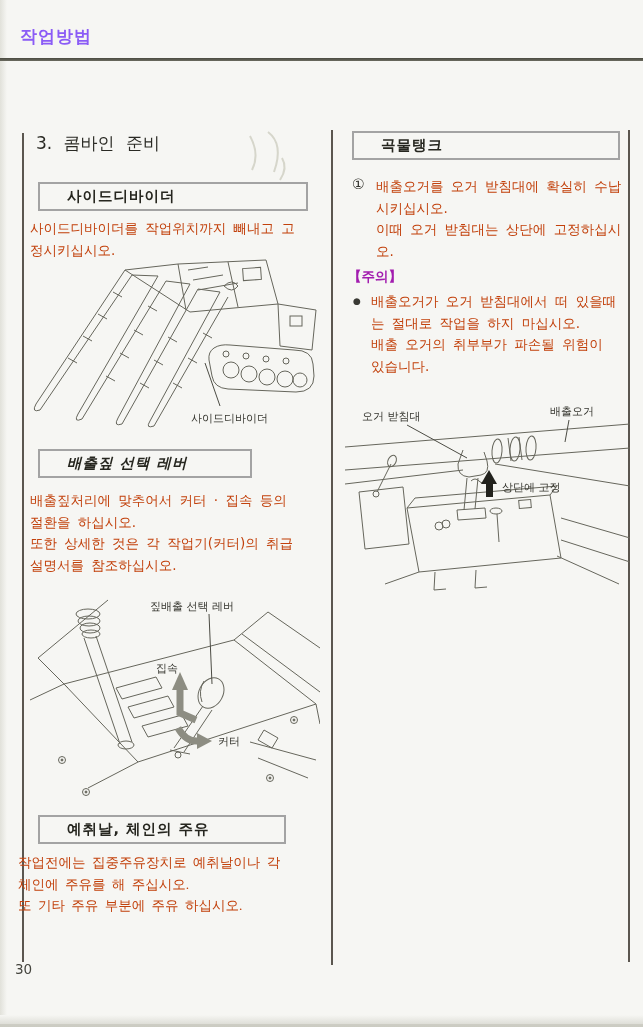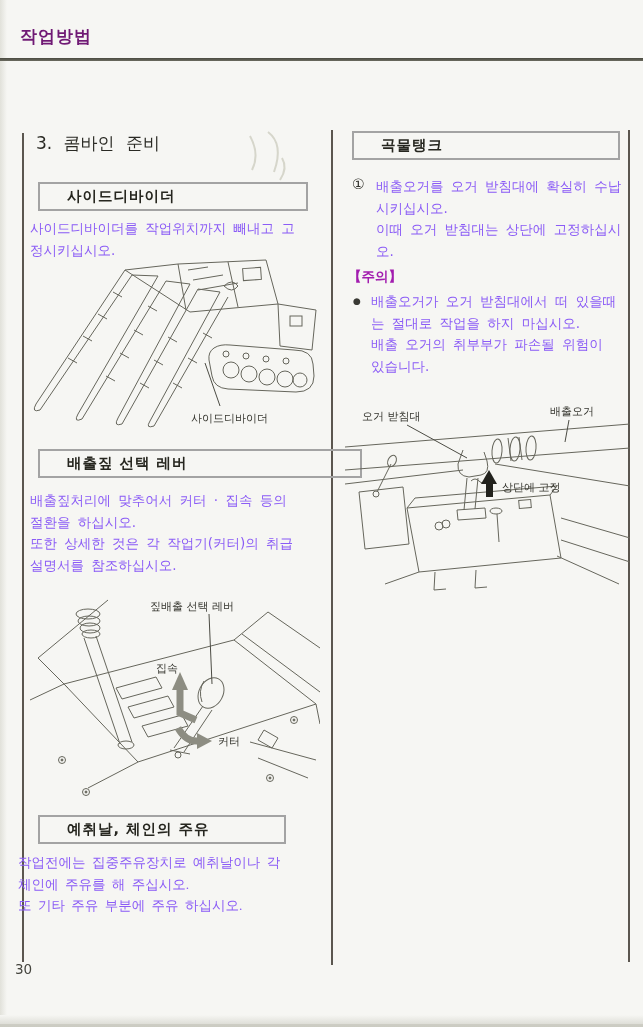--- a/index.html
+++ b/index.html
@@ -15,43 +15,43 @@
 
   
   .edge-left { left:0; top:0; width:7px; height:100%;
     background:linear-gradient(to right,#e1e1da,#f6f6f3); }
   .edge-bottom { left:0; bottom:0; width:100%; height:12px;
     background:linear-gradient(to top,#d7d7cf,#f6f6f3); }
   .edge-bottom-line { left:0; bottom:0; width:100%; height:3px; background:#c6c6bc; opacity:.7; }
 
   
   .page-header { left:20px; top:25px; font-size:17px; font-weight:bold;
-    color:#701a75; letter-spacing:1px; }
+    color:#8b5cf6; letter-spacing:1px; }
   .header-rule { left:0; top:58px; width:643px; height:3px;
     background:linear-gradient(to bottom,#4a4a40,#6b6b60); }
 
   
   .vrule { width:2px; background:#5b564f; }
   .rule-left   { left:22px;  top:133px; height:829px; }
   .rule-center { left:331px; top:130px; height:835px; }
   .rule-right  { left:628px; top:130px; height:832px; }
 
   .main-title { left:36px; top:132px; font-size:17px; font-weight:normal;
     color:#2a2a24; word-spacing:6px; }
 
   .secbox { border:2px solid #a3a3a3; height:29px; display:flex;
     align-items:center; padding-left:27px; font-weight:bold;
     font-size:14.5px; color:#26261f; letter-spacing:1px; background:transparent; }
   .box1 { left:38px;  top:182px; width:270px; }
-  .box2 { left:38px;  top:449px; width:324px; }
+  .box2 { left:38px;  top:449px; width:214px;font-style:italic; }
   .box3 { left:38px;  top:815px; width:248px; }
   .box4 { left:352px; top:131px; width:268px; }
 
   .para { white-space:pre; font-size:13.5px; line-height:21.6px;
-    color:#8b5cf6; word-spacing:3px; }
+    color:#c2410c; word-spacing:3px; }
   .p1 { left:30px;  top:218px; }
   .p2 { left:30px;  top:490px; }
   .p3 { left:18px;  top:852px;font-family:Liberation Serif, serif; }
 
   .numbered-item { left:352px; top:176px; display:flex; }
   .item-marker { font-size:14px; color:#34342e; width:24px; }
   .caution-label { left:348px; top:268px; font-size:13.5px; font-weight:bold; color:#a21caf; }
   .caution-item { left:353px; top:291px; display:flex; }
   .bullet-marker { font-size:9px; color:#3a3a34; width:18px; padding-top:5px; }
 

